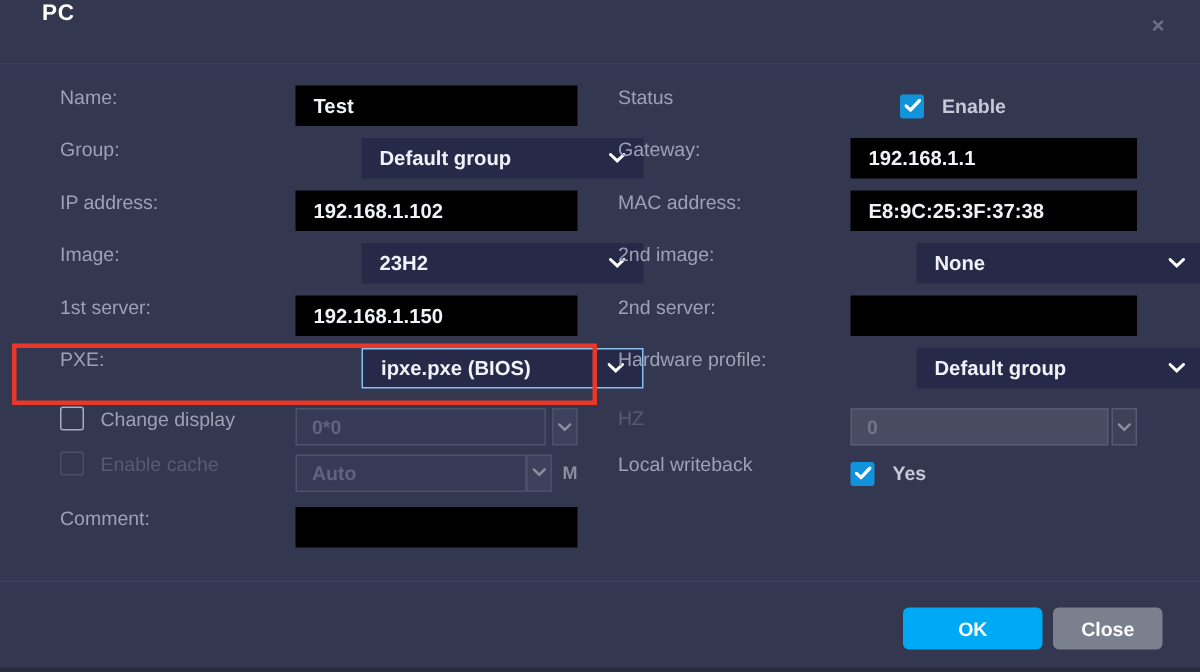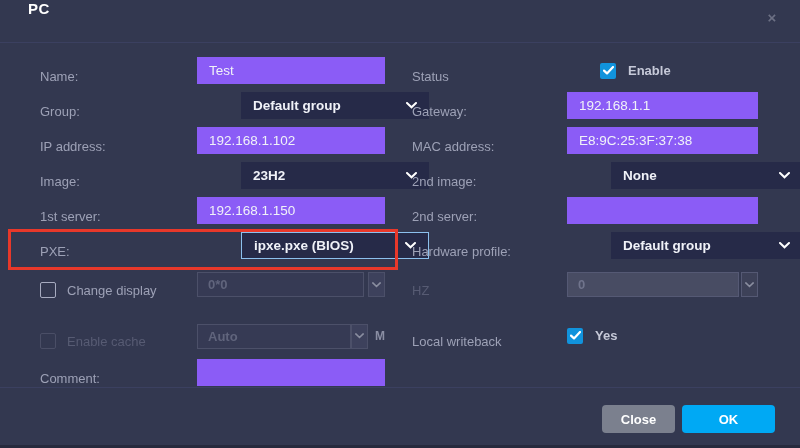--- a/index.html
+++ b/index.html
@@ -23,37 +23,37 @@
     position:absolute; right:18px; top:8px; width:20px; height:20px;
     color:#6c7084; font-size:15px; font-weight:bold; line-height:20px; text-align:center;
     cursor:pointer;
   }
 
   
   .col { position:absolute; top:57px; }
   .col-left  { left:40px;  width:345px; }
   .col-right { left:412px; width:346px; }
 
-  .row { display:flex; align-items:flex-end; height:27px; margin-bottom:8px; }
+  .row { display:flex; align-items:flex-start; height:27px; margin-bottom:8px; }
   .row.mb12 { margin-bottom:12px; }
-  .row.mb9  { margin-bottom:24px; }
+  .row.mb9  { margin-bottom:3px; }
   .row.mb10 { margin-bottom:10px; }
 
   .lbl { width:157px; flex:0 0 157px; color:#9da1b6; font-size:13px; }
   .col-right .lbl { width:155px; flex:0 0 155px; }
   .lbl.dim { color:#575b73; }
 
   .field { flex:1; height:27px; position:relative; }
 
   
   .txt {
     width:100%; height:27px; border:none; outline:none;
-    background:#8b5cf6; color:#f0f2f8;
+    background:#000000; color:#f0f2f8;
     font-family:"Liberation Sans","DejaVu Sans",sans-serif;
-    font-size:13.5px; font-weight:normal; padding:0 12px;
+    font-size:13.5px; font-weight:bold; padding:0 12px;
   }
 
   
   .sel {
     width:100%; height:27px; background:#262a48;
     display:flex; align-items:center; justify-content:space-between;
     padding:0 12px; cursor:pointer;margin-left:44px;
   }
   .sel .sel-val { color:#f0f2f8; font-size:13.5px; font-weight:bold; white-space:nowrap; }
   .sel.focused { border:1px solid #8cc0ee; }
@@ -308,17 +308,17 @@
             </svg>
           </span>
         <span class="cbx-text">Yes</span>
       </div>
     </div>
   </div>
 
   <div class="pxe-highlight"></div>
 
   <div class="dlg-footer">
+    <button class="btn btn-ok">OK</button>
     <button class="btn btn-close">Close</button>
-    <button class="btn btn-ok">OK</button>
   </div>
 
 </div>
 
 </body></html>

